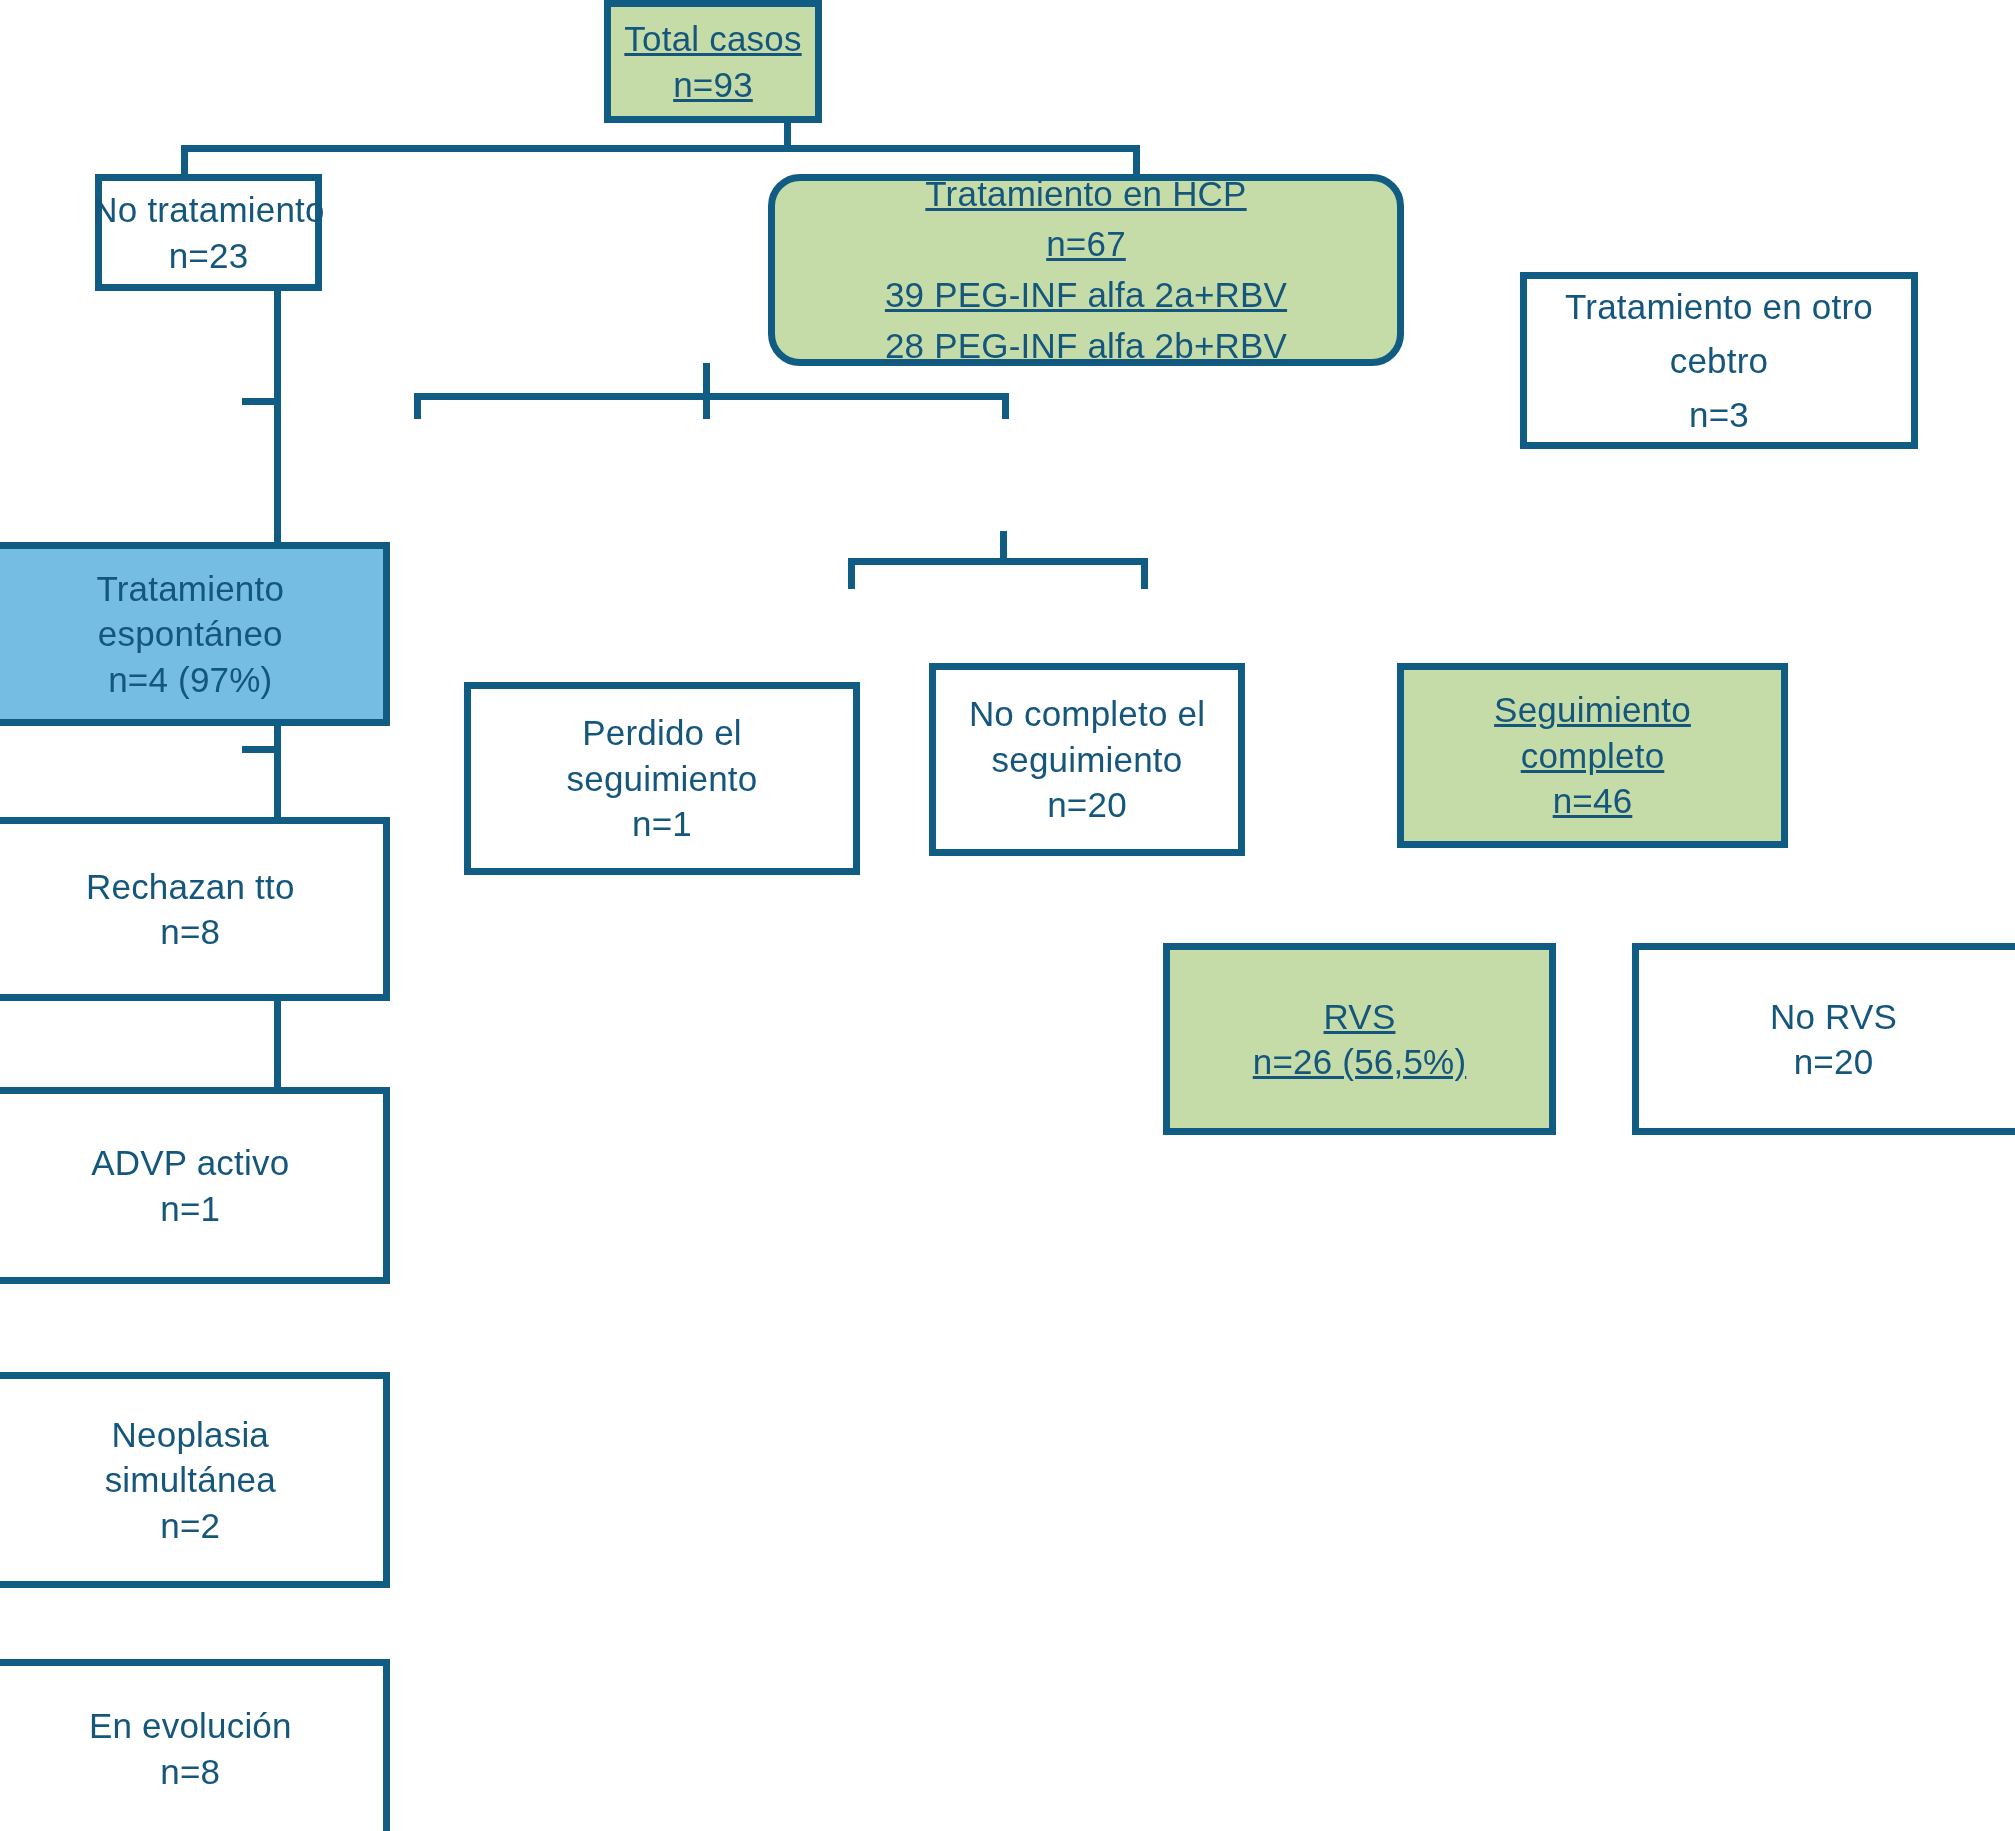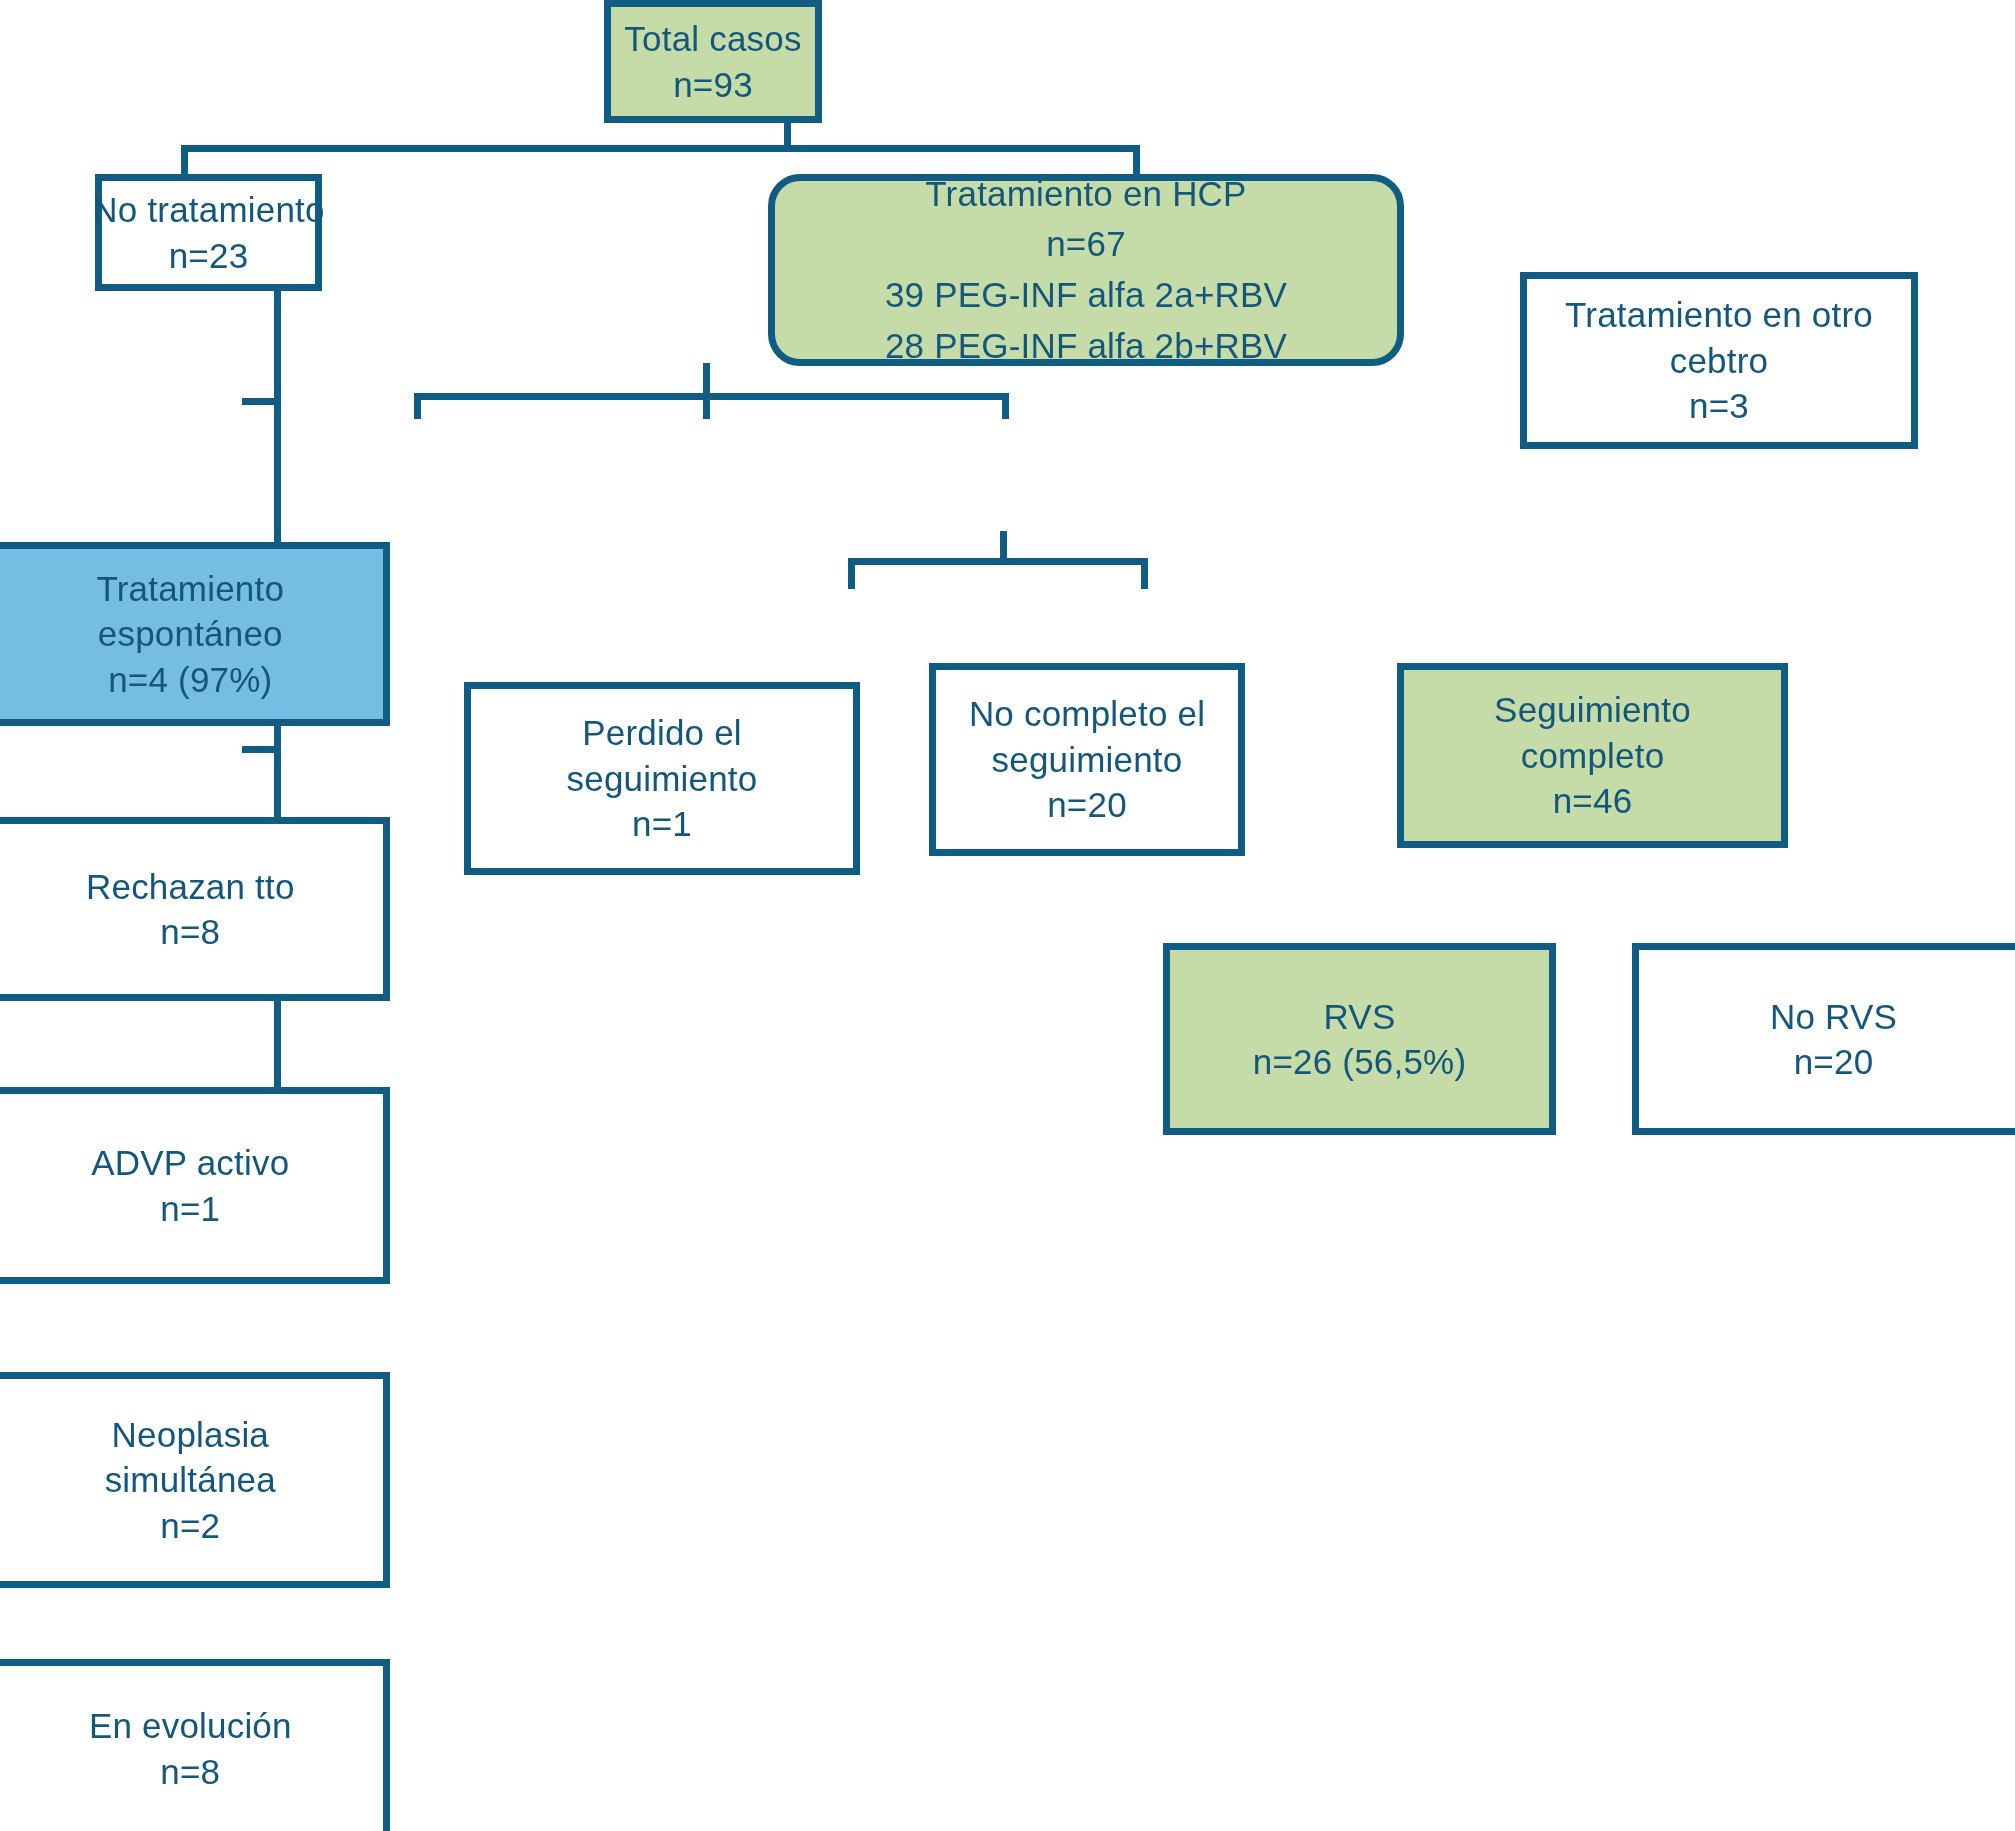--- a/index.html
+++ b/index.html
@@ -28,21 +28,21 @@
     flex-direction: column;
     align-items: center;
     justify-content: center;
     text-align: center;
     color: #14567C;
     font-size: 35px;
     line-height: 1.30;
     letter-spacing: 0.2px;
     padding: 4.8px 8px;
   }
-  .node.green { background: #C6DCA8; }
+  .node.green { background: #C6DCA8; text-decoration: underline; }
   .node.blue  { background: #76BDE3; }
 
   .node .ln { display: block; white-space: nowrap; }
 
   
   .conn {
     position: absolute;
     background: #115C82;
   }
   .conn.v { width: 7.3px; }
@@ -87,21 +87,21 @@
     <span class="ln">n=23</span>
   </div>
 
   <div class="node green" style="left:768px; top:174px; width:636px; height:192px; line-height:1.45;border-radius:32px;">
     <span class="ln">Tratamiento en HCP</span>
     <span class="ln">n=67</span>
     <span class="ln">39 PEG-INF alfa 2a+RBV</span>
     <span class="ln">28 PEG-INF alfa 2b+RBV</span>
   </div>
 
-  <div class="node" style="left:1520px; top:272px; width:398px; height:177px;">
+  <div class="node" style="left:1520px; top:272px; width:398px; height:177px;justify-content:space-between;">
     <span class="ln">Tratamiento en otro</span>
     <span class="ln">cebtro</span>
     <span class="ln">n=3</span>
   </div>
 
   <div class="node blue" style="left:-9.7px; top:542px; width:400px; height:184px;">
     <span class="ln">Tratamiento</span>
     <span class="ln">espontáneo</span>
     <span class="ln">n=4 (97%)</span>
   </div>

